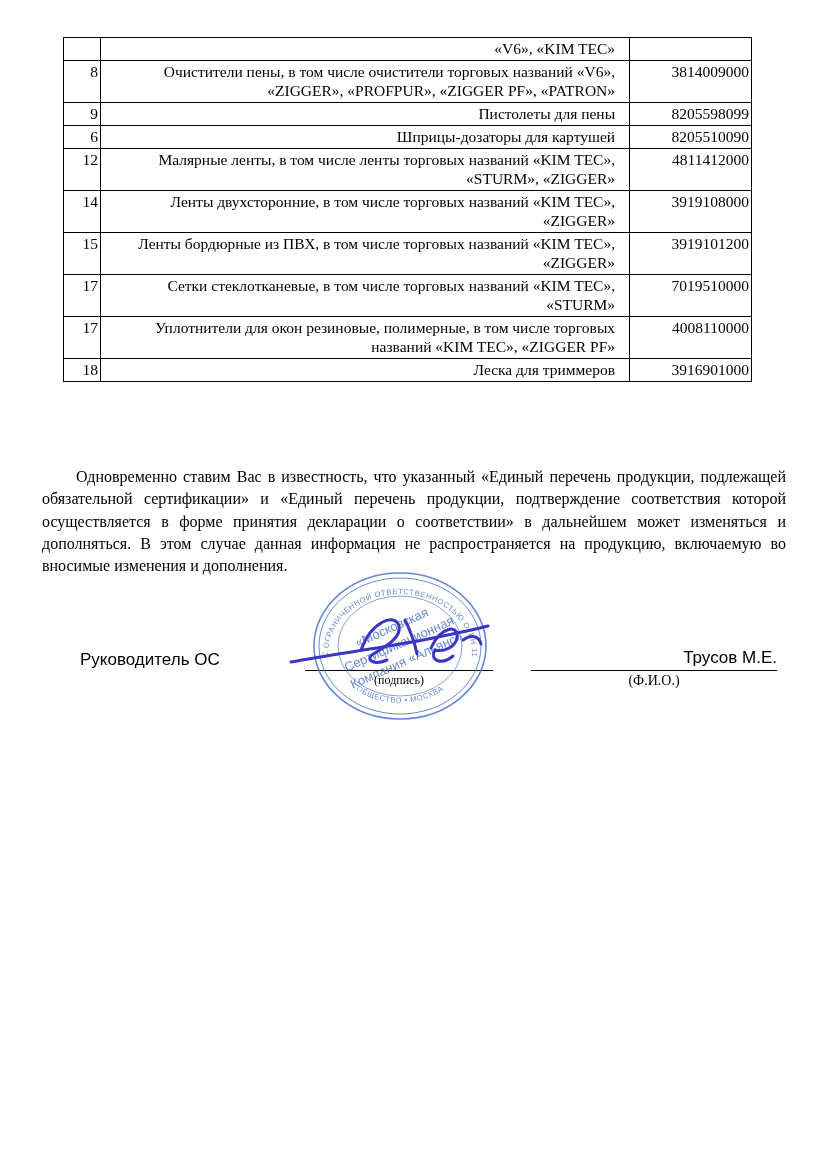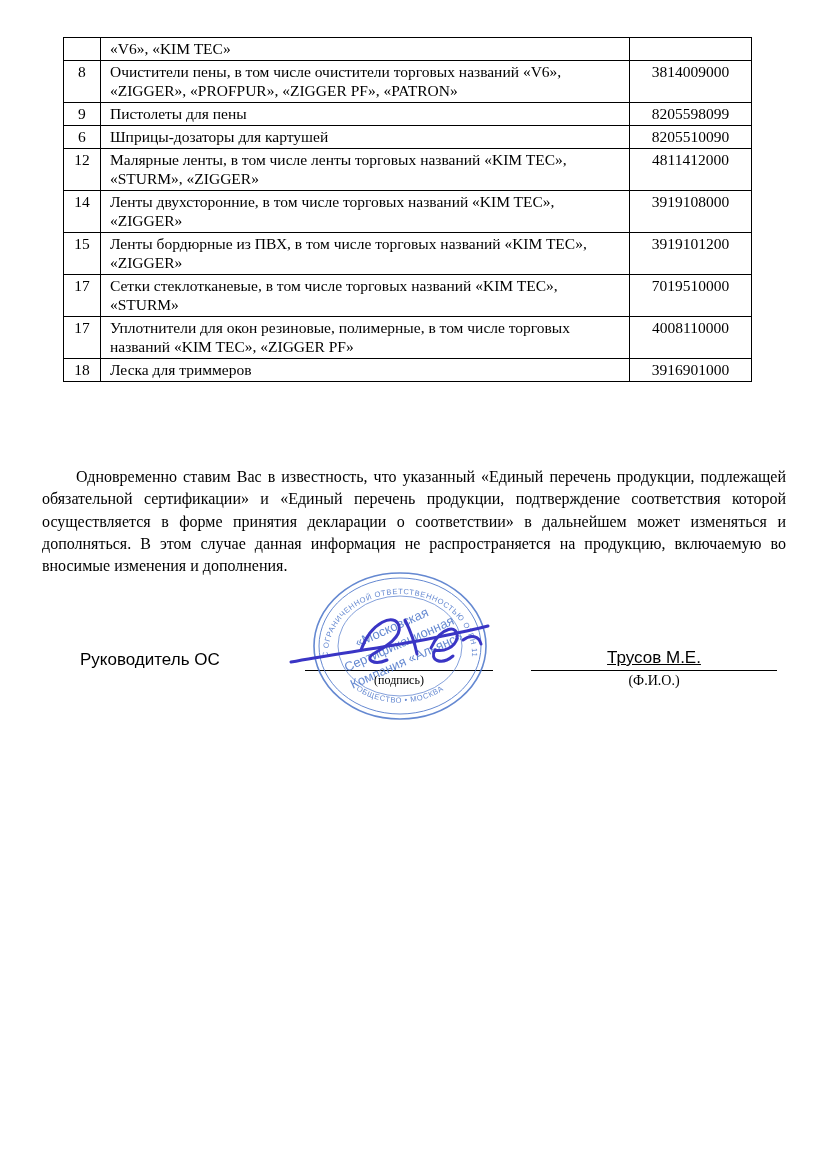--- a/index.html
+++ b/index.html
@@ -15,20 +15,21 @@
   }
   table.doc-table {
     position: absolute; left: 63px; top: 37px;
     width: 689px;
     border-collapse: collapse;
     font-size: 15.5px; line-height: 19px;
   }
   table.doc-table td {
     border: 1.4px solid #000;
     vertical-align: top;
+    text-align: right;
   }
   td.c-num  { width: 37px;  text-align: center; padding: 1px 2px; }
   td.c-desc { width: 530px; padding: 1px 14px 2px 9px; }
   td.c-code { width: 122px; text-align: center; padding: 1px 2px; }
   .body-par {
     position: absolute; left: 42px; top: 466px; width: 744px;
     font-size: 16px; line-height: 22.3px;
     text-align: justify; text-indent: 34px;
   }
   .sig-role {
@@ -39,24 +40,23 @@
   .sig-line-left {
     position: absolute; left: 305px; top: 670px; width: 188px;
     border-top: 1px solid #000;
   }
   .sig-caption-left {
     position: absolute; left: 305px; top: 673px; width: 188px;
     text-align: center; font-size: 12px;
   }
   .sig-name {
     position: absolute; left: 531px; top: 648px; width: 246px;
-    text-align: center;
+    text-align: right;
     font-family: "Liberation Sans", "DejaVu Sans", sans-serif;
     font-size: 17px;
-    text-decoration: underline;
   }
   .sig-line-right {
     position: absolute; left: 531px; top: 670px; width: 246px;
     border-top: 1px solid #000;
   }
   .sig-caption-right {
     position: absolute; left: 531px; top: 673px; width: 246px;
     text-align: center; font-size: 14px;
   }
   svg.stamp {

